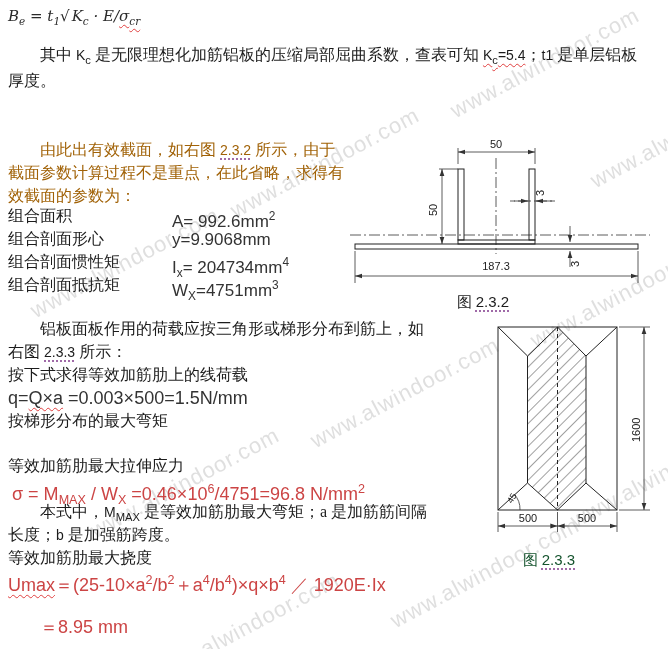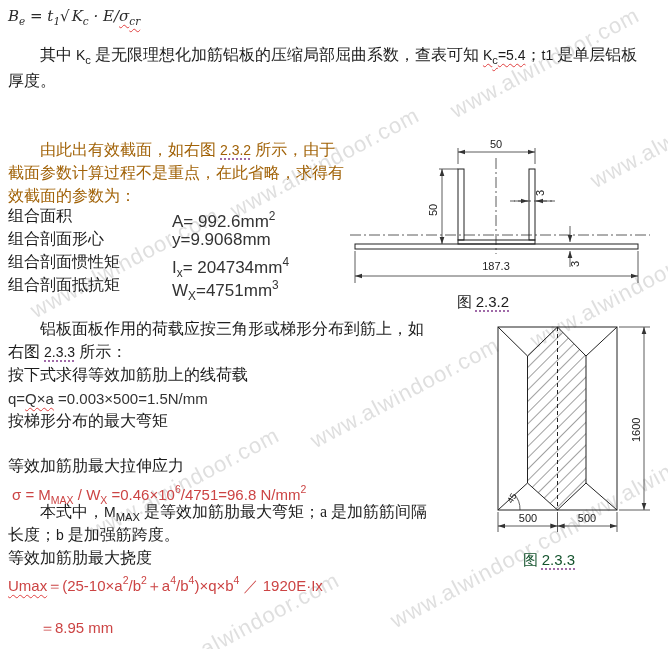--- a/index.html
+++ b/index.html
@@ -2,21 +2,21 @@
 <html><head>
 <meta charset="utf-8">
 <style>
   html,body{margin:0;padding:0;background:#fff;}
   .page{position:relative;width:668px;height:649px;background:#ffffff;overflow:hidden;
         font-family:"Liberation Serif",serif;color:#1c1c1c;}
   .ln{position:absolute;white-space:nowrap;line-height:21px;}
   .cn{font-size:16px;font-family:"Liberation Serif",serif;color:#1c1c1c;}
   .serif{font-size:15px;font-family:"DejaVu Serif",serif;color:#2a2a2a;}
   .it{font-style:italic;}
-  .sans{font-size:15px;font-family:"Liberation Sans",sans-serif;color:#333;}
+  .sans{font-size:18px;font-family:"Liberation Sans",sans-serif;color:#333;}
   .redp{color:#a16207;}
   .redf{color:#cc4444;}
   .lat{font-family:"Liberation Sans",sans-serif;font-size:14px;}
   .sub{font-size:70%;vertical-align:-18%;}
   .sup{font-size:70%;vertical-align:35%;}
   .wavy{text-decoration:underline wavy #e04040 1px;text-underline-offset:3px;}
   .dotted{text-decoration:underline dotted #a06aa8 1.5px;text-underline-offset:3px;}
   .rad{border-top:1px solid #2a2a2a;padding:11px 2px;}
   .props-label{position:absolute;font-size:16px;}
   .props-value{position:absolute;left:120px;top:1px;font-family:"Liberation Sans",sans-serif;font-size:17px;color:#333;margin-left:44px;}

